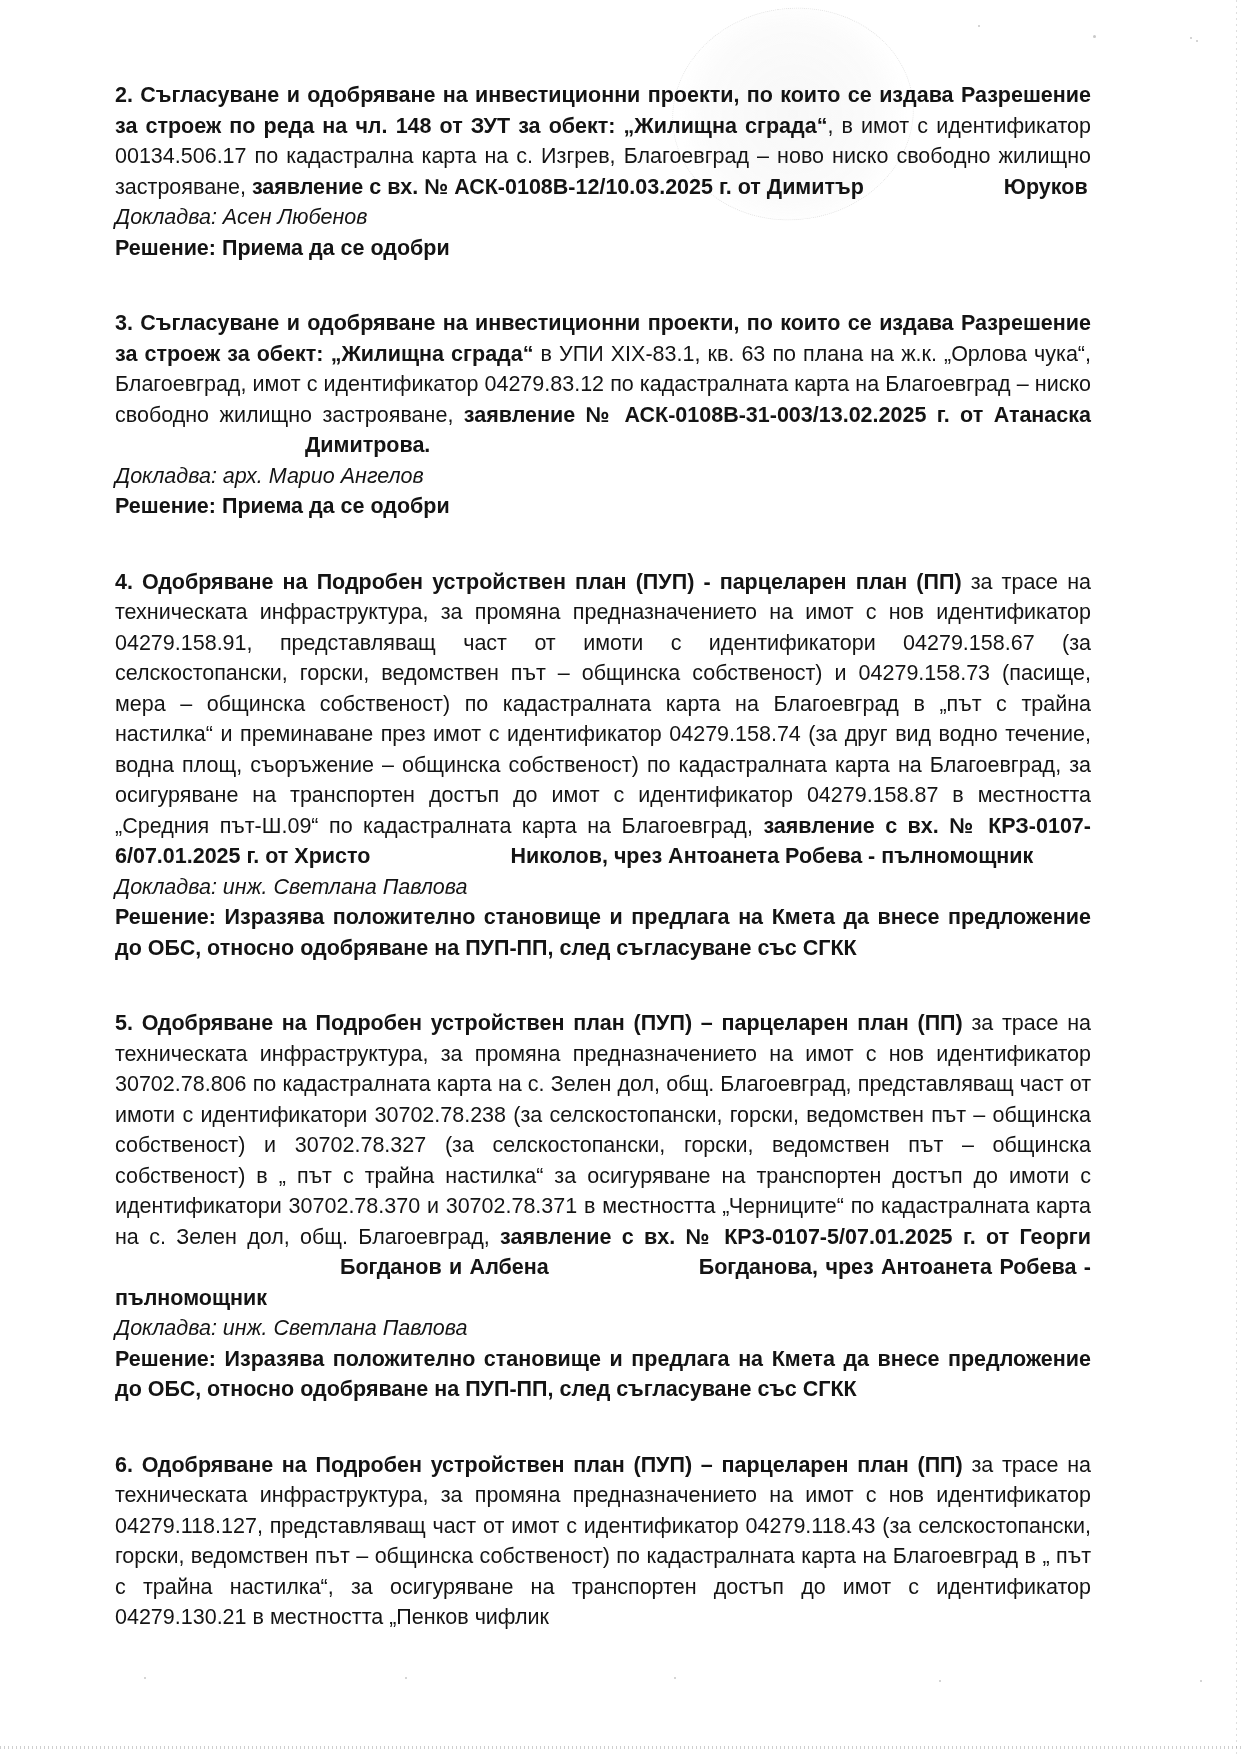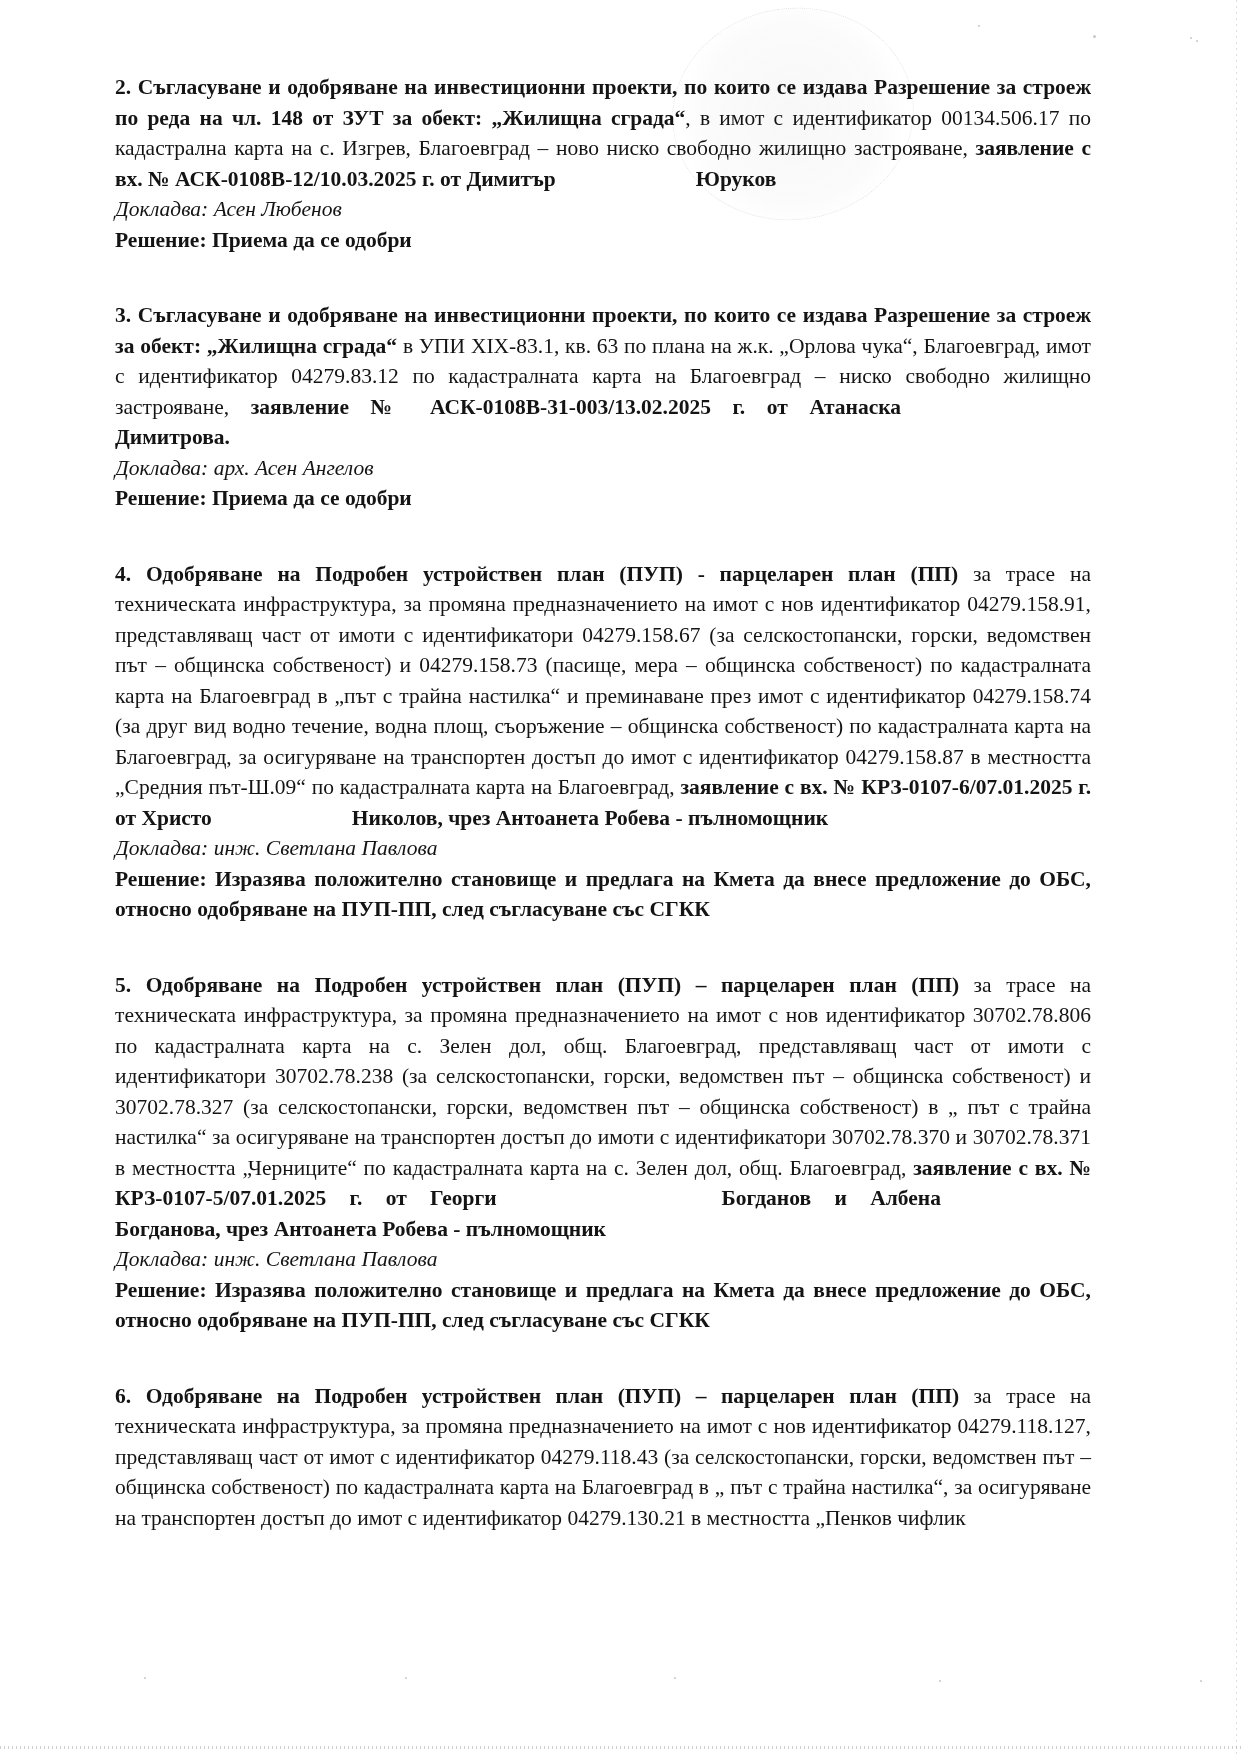--- a/index.html
+++ b/index.html
@@ -16,21 +16,21 @@
     background:var(--page-bg);
     overflow:hidden;
     font-family:"Liberation Sans","DejaVu Sans",sans-serif;
     color:var(--text-color);
   }
   .content{
     position:absolute;
     left:115px;top:72px;
     width:976px;
   }
-  .item{margin:0 0 45px 0;font-family:Liberation Serif, serif;}
+  .item{margin:8px 0 45px 0;}
   .item p{
     margin:0;
     font-size:21.5px;
     line-height:30.5px;
     text-align:justify;
   }
   .b{font-weight:bold;}
   .r{font-weight:normal;}
   .gap{display:inline-block;height:2px;}
   .reporter{font-style:italic;font-weight:normal;text-align:center;}
@@ -63,21 +63,21 @@
   <div class="stamp-bleed"></div>
 
   <div class="content">
       <section class="item">
         <p><span class="b">2. Съгласуване и одобряване на инвестиционни проекти, по които се издава Разрешение за строеж по реда на чл. 148 от ЗУТ за обект: „Жилищна сграда“</span><span class="r">, в имот с идентификатор 00134.506.17 по кадастрална карта на с. Изгрев, Благоевград – ново ниско свободно жилищно застрояване, </span><span class="b">заявление с вх. № АСК-0108В-12/10.03.2025 г. от Димитър</span><span class="gap" style="width: 140px;"></span><span class="b">Юруков</span></p>
         <p class="reporter">Докладва: Асен Любенов</p>
         <p class="decision">Решение: Приема да се одобри</p>
       </section>
       <section class="item">
         <p><span class="b">3. Съгласуване и одобряване на инвестиционни проекти, по които се издава Разрешение за строеж за обект: „Жилищна сграда“</span><span class="r"> в УПИ XIX-83.1, кв. 63 по плана на ж.к. „Орлова чука“, Благоевград, имот с идентификатор 04279.83.12 по кадастралната карта на Благоевград – ниско свободно жилищно застрояване, </span><span class="b">заявление № АСК-0108В-31-003/13.02.2025 г. от Атанаска</span><span class="gap" style="width: 190px;"></span><span class="b">Димитрова.</span></p>
-        <p class="reporter">Докладва: арх. Асен Ангелов</p>
+        <p class="reporter">Докладва: арх. Марио Ангелов</p>
         <p class="decision">Решение: Приема да се одобри</p>
       </section>
       <section class="item">
         <p><span class="b">4. Одобряване на Подробен устройствен план (ПУП) - парцеларен план (ПП)</span><span class="r"> за трасе на техническата инфраструктура, за промяна предназначението на имот с нов идентификатор 04279.158.91, представляващ част от имоти с идентификатори 04279.158.67 (за селскостопански, горски, ведомствен път – общинска собственост) и 04279.158.73 (пасище, мера – общинска собственост) по кадастралната карта на Благоевград в „път с трайна настилка“ и преминаване през имот с идентификатор 04279.158.74 (за друг вид водно течение, водна площ, съоръжение – общинска собственост) по кадастралната карта на Благоевград, за осигуряване на транспортен достъп до имот с идентификатор 04279.158.87 в местността „Средния път-Ш.09“ по кадастралната карта на Благоевград, </span><span class="b">заявление с вх. № КРЗ-0107-6/07.01.2025 г. от Христо</span><span class="gap" style="width: 140px;"></span><span class="b">Николов, чрез Антоанета Робева - пълномощник</span></p>
         <p class="reporter">Докладва: инж. Светлана Павлова</p>
         <p class="decision">Решение: Изразява положително становище и предлага на Кмета да внесе предложение до ОБС, относно одобряване на ПУП-ПП, след съгласуване със СГКК</p>
       </section>
       <section class="item">
         <p><span class="b">5. Одобряване на Подробен устройствен план (ПУП) – парцеларен план (ПП)</span><span class="r"> за трасе на техническата инфраструктура, за промяна предназначението на имот с нов идентификатор 30702.78.806 по кадастралната карта на с. Зелен дол, общ. Благоевград, представляващ част от имоти с идентификатори 30702.78.238 (за селскостопански, горски, ведомствен път – общинска собственост) и 30702.78.327 (за селскостопански, горски, ведомствен път – общинска собственост) в „ път с трайна настилка“ за осигуряване на транспортен достъп до имоти с идентификатори 30702.78.370 и 30702.78.371 в местността „Черниците“ по кадастралната карта на с. Зелен дол, общ. Благоевград, </span><span class="b">заявление с вх. № КРЗ-0107-5/07.01.2025 г. от Георги</span><span class="gap" style="width: 225px;"></span><span class="b">Богданов и Албена</span><span class="gap" style="width: 150px;"></span><span class="b">Богданова, чрез Антоанета Робева - пълномощник</span></p>
         <p class="reporter">Докладва: инж. Светлана Павлова</p>

